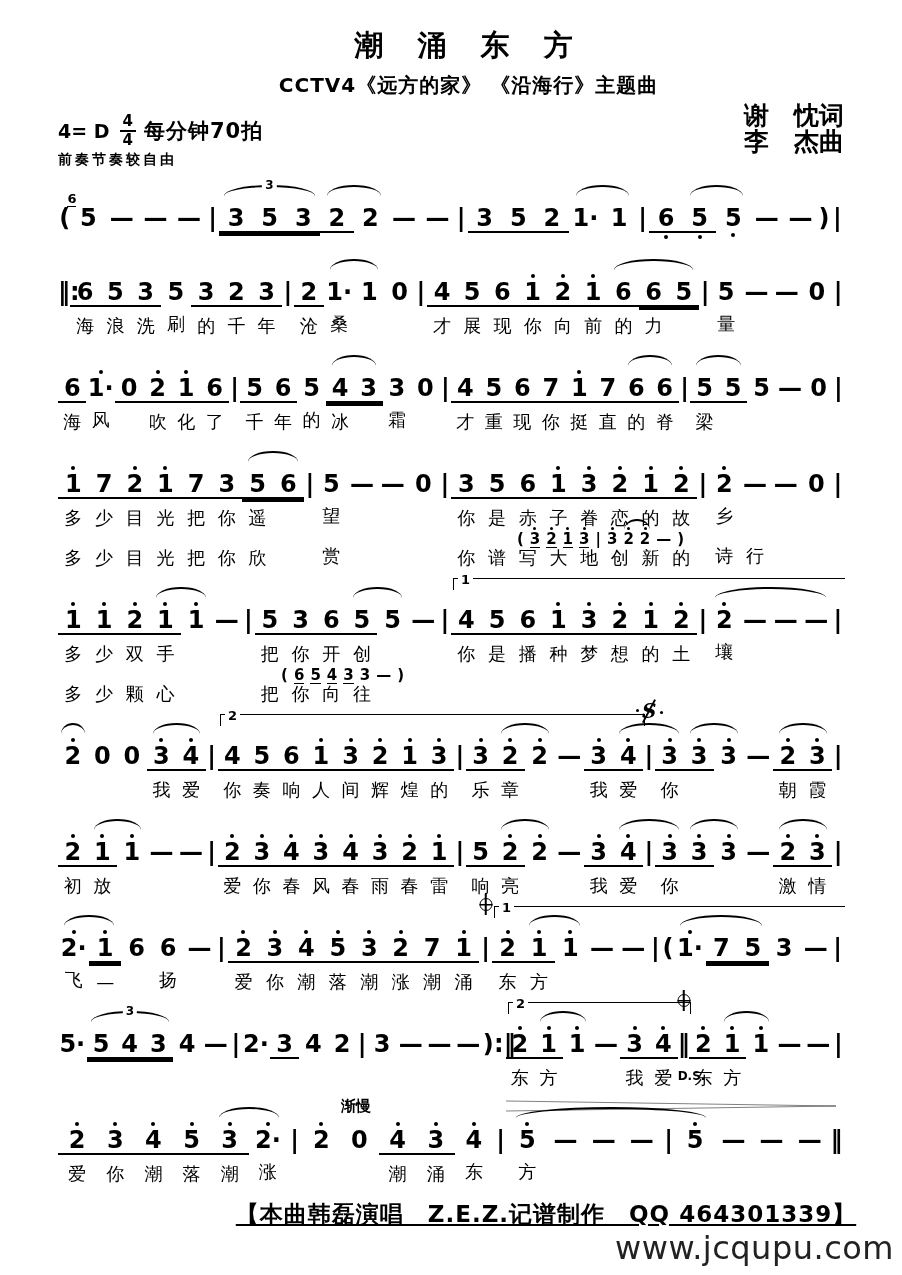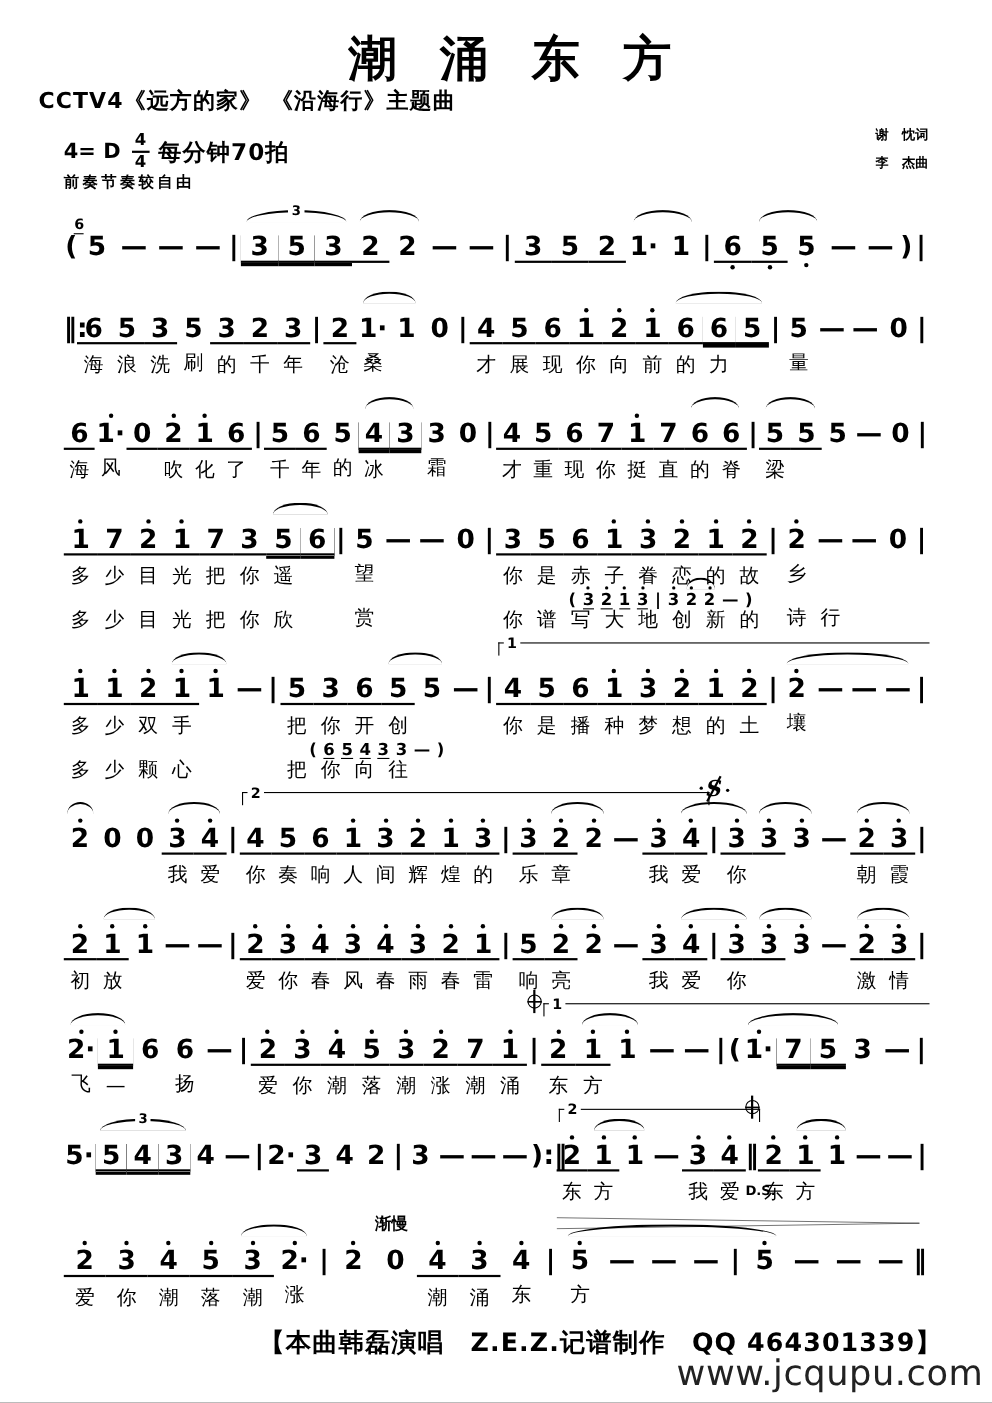--- a/index.html
+++ b/index.html
@@ -1,29 +1,29 @@
 <!DOCTYPE html>
 <html><head>
 <meta charset="utf-8">
 <style>
   html,body{margin:0;padding:0;background:#888;}
   .page{position:relative;width:902px;height:1275px;background:#fff;color:#000;
         font-family:"DejaVu Sans",sans-serif;overflow:hidden;margin:0 auto;}
   .title{margin-top:30px;text-align:center;font-family:"DejaVu Serif",serif;
-         font-weight:bold;font-size:44px;letter-spacing:12px;line-height:1.1;padding-left:37px;}
-  .subtitle{font-weight:bold;font-size:20px;margin-top:0;letter-spacing:1px;padding-left:35px;}
+         font-weight:bold;font-size:29px;letter-spacing:12px;line-height:1.1;padding-left:37px;}
+  .subtitle{text-align:center;font-weight:bold;font-size:20px;margin-top:10px;letter-spacing:1px;padding-left:35px;}
   .meta{position:relative;margin:12px 58px 0;height:58px;}
   .keytime{position:absolute;left:0;top:2px;display:flex;align-items:center;
            font-weight:bold;font-size:19px;}
   .frac{display:inline-flex;flex-direction:column;align-items:center;font-size:15px;
         font-weight:bold;line-height:1.15;margin:0 8px 0 10px;}
   .frac .ftop{border-bottom:2px solid #000;padding:0 3px;}
   .tempo{font-size:21px;font-weight:bold;letter-spacing:1px;}
   .credits{position:absolute;right:0;top:-8px;text-align:right;font-weight:bold;
-           font-size:12px;line-height:26px;}
+           font-size:25px;line-height:26px;}
   .intro{position:absolute;left:0;bottom:0;font-weight:bold;font-size:14px;letter-spacing:3px;}
   .scorewrap{margin:4px 58px 0;}
   .sys{position:relative;padding-top:24px;margin-bottom:6px;}
   .notes{display:flex;align-items:stretch;}
   .tok{flex:10 1 0;min-width:0;text-align:center;position:relative;}
   .tok.bar{flex:4 1 0;}
   .tok.paren{flex:4 1 0;}
   .octtop{display:flex;height:7px;justify-content:center;align-items:flex-end;margin-bottom:1px;}
   .octbot{display:flex;height:6px;justify-content:center;align-items:flex-start;margin-top:2px;}
   .odot{width:4px;height:4px;border-radius:50%;background:#000;}
@@ -61,21 +61,21 @@
   .cue .tok{flex:none;padding:0 3px;}
   .cue .gl{font-size:15px;line-height:16px;}
   .cue .u1>.gl{border-bottom:1.5px solid #000;}
   .cue .octtop{height:5px;}
   .cue .octbot{height:2px;margin-top:1px;}
   .cue .odot{width:3px;height:3px;}
   .syslabel{position:absolute;top:2px;font-size:15px;font-weight:bold;}
   .hairpin{position:absolute;top:5px;height:12px;}
   .hairpin svg{display:block;width:100%;height:100%;}
   .credit{width:fit-content;margin:14px auto 0;transform:translateX(95px);
-          font-weight:bold;font-size:23px;letter-spacing:1px;}
+          font-weight:bold;font-size:23px;letter-spacing:1px;text-decoration:underline;}
   .watermark{position:absolute;right:8px;bottom:8px;font-size:32px;color:#222;letter-spacing:0.5px;}
 </style>
 </head>
 <body>
 
 <div class="page">
   <div class="title">潮 涌 东 方</div>
   <div class="subtitle">CCTV4《远方的家》 《沿海行》主题曲</div>
 
   <div class="meta">

